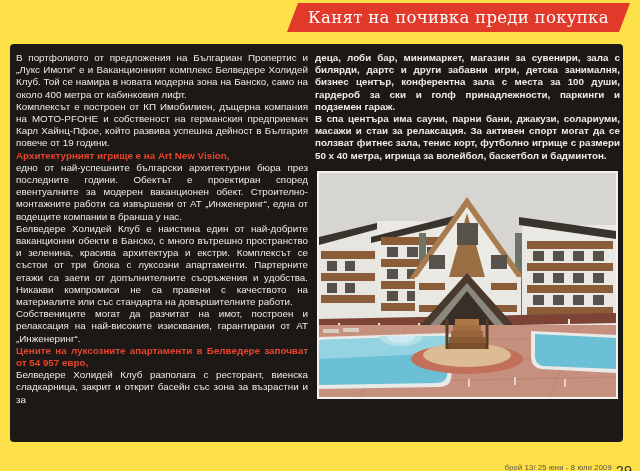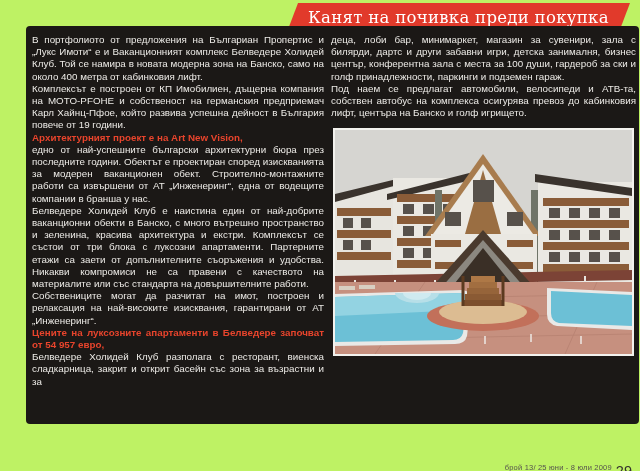--- a/index.html
+++ b/index.html
@@ -1,40 +1,40 @@
 <!DOCTYPE html>
 <html><head>
 <meta charset="utf-8">
 <style>
   * { margin:0; padding:0; box-sizing:border-box; }
   body { background:#e8e6e0; }
   .page {
     position:relative; width:640px; height:471px;
-    background:#bef264; overflow:hidden;
+    background:#fde047; overflow:hidden;
     font-family:"Liberation Sans", sans-serif;
   }
   
   .banner {
     position:absolute; left:287px; top:3px; width:343px; height:29px;
     background:#e13a2b;
     clip-path:polygon(11px 0, 100% 0, 332px 100%, 0 100%);
   }
   .banner-text {
     font-family:"DejaVu Serif", serif; font-size:16.5px; letter-spacing:.3px;
     color:#ffffff; line-height:29px; padding-left:21px; white-space:nowrap;
   }
   
   .dark-block {
-    position:absolute; left:10px; top:26px; width:613px; height:398px;
+    position:absolute; left:10px; top:44px; width:613px; height:398px;
     background:#1b1816; border-radius:4px;
-    padding:8px 3px 0 6px; display:flex; gap:7px; overflow:hidden;margin-left:16px;
+    padding:8px 3px 0 6px; display:flex; gap:7px; overflow:hidden;
   }
   .col { text-align:justify; color:#edebe7; font-size:9.8px; line-height:12.2px; }
   .col-left  { width:292px; }
-  .col-right { width:305px; }
+  .col-right { width:305px;font-weight:bold; }
   .col p { margin:0; }
   .red-head { color:#e8442c; font-weight:bold; }
   
   .photo-frame {
     margin-top:9px; margin-left:2px; width:301px;
     border:2px solid #f3f2ee; background:#d6d5d1; line-height:0;
   }
   .photo-frame svg { display:block; }
   
   .footer {
@@ -51,31 +51,31 @@
 
   <div class="banner">
     <div class="banner-text">Канят на почивка преди покупка</div>
   </div>
 
   <div class="dark-block">
 
     <div class="col col-left">
       <p>В портфолиото от предложения на Българиан Пропертис и „Лукс Имоти“ е и Ваканционният комплекс Белведере Холидей Клуб. Той се намира в новата модерна зона на Банско, само на около 400 метра от кабинковия лифт.</p>
       <p>Комплексът е построен от КП Имобилиен, дъщерна компания на MOTO-PFOHE и собственост на германския предприемач Карл Хайнц-Пфое, който развива успешна дейност в България повече от 19 години.</p>
-      <p class="red-head">Архитектурният проект е на Art New Vision,</p>
-      <p>едно от най-успешните български архитектурни бюра през последните години. Обектът е проектиран според изискванията за модерен ваканционен обект. Строително-монтажните работи са извършени от АТ „Инженеринг“, една от водещите компании в бранша у нас.</p>
+      <p class="red-head">Архитектурният игрище е на Art New Vision,</p>
+      <p>едно от най-успешните български архитектурни бюра през последните години. Обектът е проектиран според евентуалните за модерен ваканционен обект. Строително-монтажните работи са извършени от АТ „Инженеринг“, една от водещите компании в бранша у нас.</p>
       <p>Белведере Холидей Клуб е наистина един от най-добрите ваканционни обекти в Банско, с много вътрешно пространство и зеленина, красива архитектура и екстри. Комплексът се състои от три блока с луксозни апартаменти. Партерните етажи са заети от допълнителните съоръжения и удобства. Никакви компромиси не са правени с качеството на материалите или със стандарта на довършителните работи.</p>
       <p>Собствениците могат да разчитат на имот, построен и релаксация на най-високите изисквания, гарантирани от АТ „Инженеринг“.</p>
       <p class="red-head">Цените на луксозните апартаменти в Белведере започват от 54 957 евро,</p>
       <p>Белведере Холидей Клуб разполага с ресторант, виенска сладкарница, закрит и открит басейн със зона за възрастни и за</p>
     </div>
 
     <div class="col col-right">
       <p>деца, лоби бар, минимаркет, магазин за сувенири, зала с билярди, дартс и други забавни игри, детска занималня, бизнес център, конферентна зала с места за 100 души, гардероб за ски и голф принадлежности, паркинги и подземен гараж.</p>
-      <p>Под наем се предлагат автомобили, велосипеди и АТВ-та, собствен автобус на комплекса осигурява превоз до кабинковия лифт, центъра на Банско и голф игрището.</p>
+      <p>В спа центъра има сауни, парни бани, джакузи, солариуми, масажи и стаи за релаксация. За активен спорт могат да се ползват фитнес зала, тенис корт, футболно игрище с размери 50 х 40 метра, игрища за волейбол, баскетбол и бадминтон.</p>
 
       <div class="photo-frame">
         <svg width="297" height="224" viewBox="0 0 297 224">
 
           <rect x="0" y="0" width="297" height="224" fill="#d6d5d1"></rect>
 
           <g>
 
             <polygon points="0,70 62,56 62,150 0,152" fill="#e7e5df"></polygon>
             <polygon points="0,72 66,54 66,48 0,64" fill="#3a332d"></polygon>

